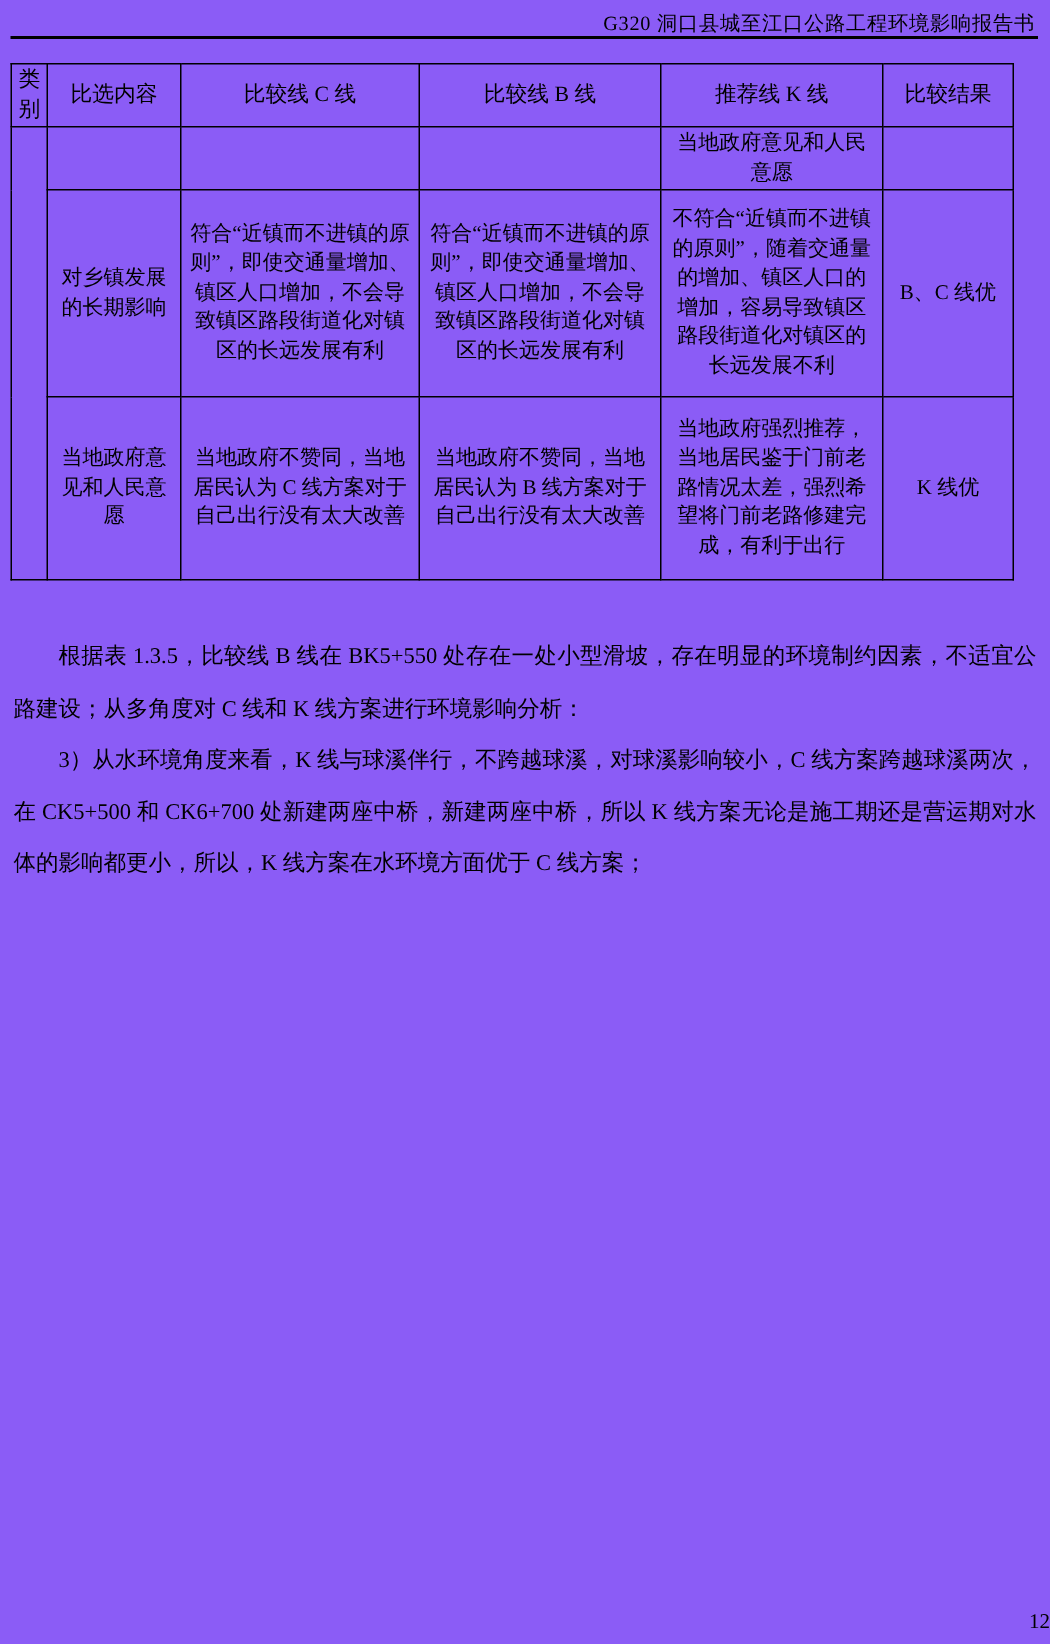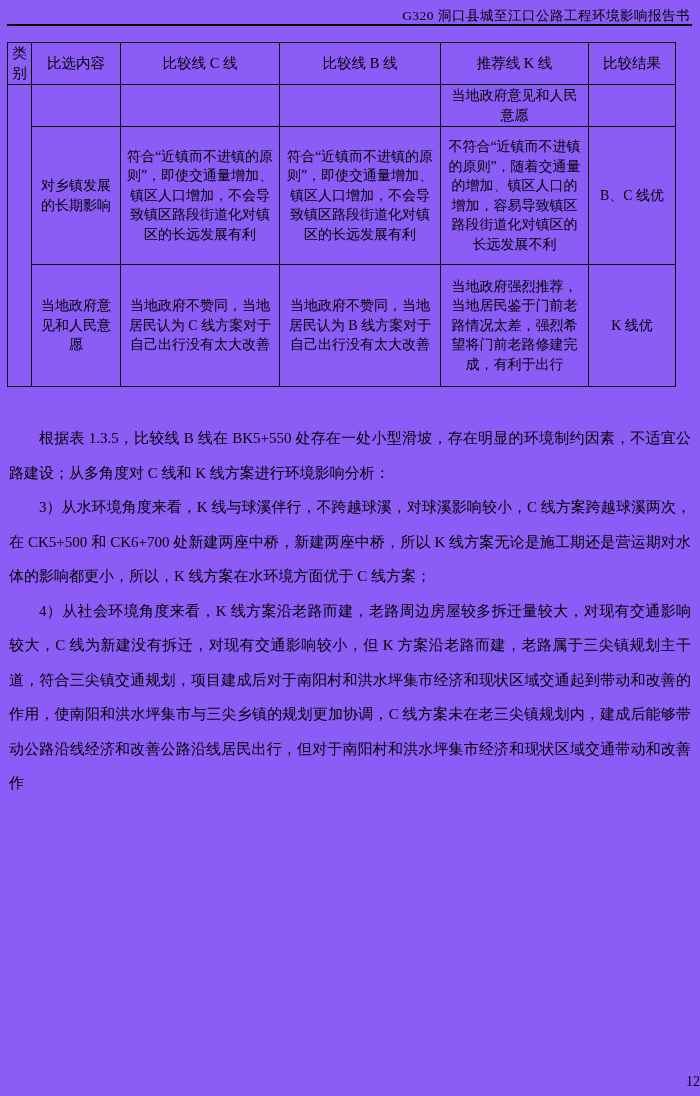--- a/index.html
+++ b/index.html
@@ -130,18 +130,17 @@
         <td class="pad-wide">当地政府不赞同，当地居民认为 B 线方案对于自己出行没有太大改善</td>
         <td class="pad-wide">当地政府强烈推荐，当地居民鉴于门前老路情况太差，强烈希望将门前老路修建完成，有利于出行</td>
         <td>K 线优</td>
       </tr>
     </tbody>
   </table>
 
   <div class="body-text">
     <p>根据表 1.3.5，比较线 B 线在 BK5+550 处存在一处小型滑坡，存在明显的环境制约因素，不适宜公路建设；从多角度对 C 线和 K 线方案进行环境影响分析：</p>
     <p>3）从水环境角度来看，K 线与球溪伴行，不跨越球溪，对球溪影响较小，C 线方案跨越球溪两次，在 CK5+500 和 CK6+700 处新建两座中桥，新建两座中桥，所以 K 线方案无论是施工期还是营运期对水体的影响都更小，所以，K 线方案在水环境方面优于 C 线方案；</p>
-    <p>4）从社会环境角度来看，K 线方案沿老路而建，老路周边房屋较多拆迁量较大，对现有交通影响较大，C 线为新建没有拆迁，对现有交通影响较小，但 K 方案沿老路而建，老路属于三尖镇规划主干道，符合三尖镇交通规划，项目建成后对于南阳村和洪水坪集市经济和现状区域交通起到带动和改善的作用，使南阳和洪水坪集市与三尖乡镇的规划更加协调，C 线方案未在老三尖镇规划内，建成后能够带动公路沿线经济和改善公路沿线居民出行，但对于南阳村和洪水坪集市经济和现状区域交通带动和改善作</p>
   </div>
 
   <div class="page-number">12</div>
 
 </div>
 
 </body></html>

